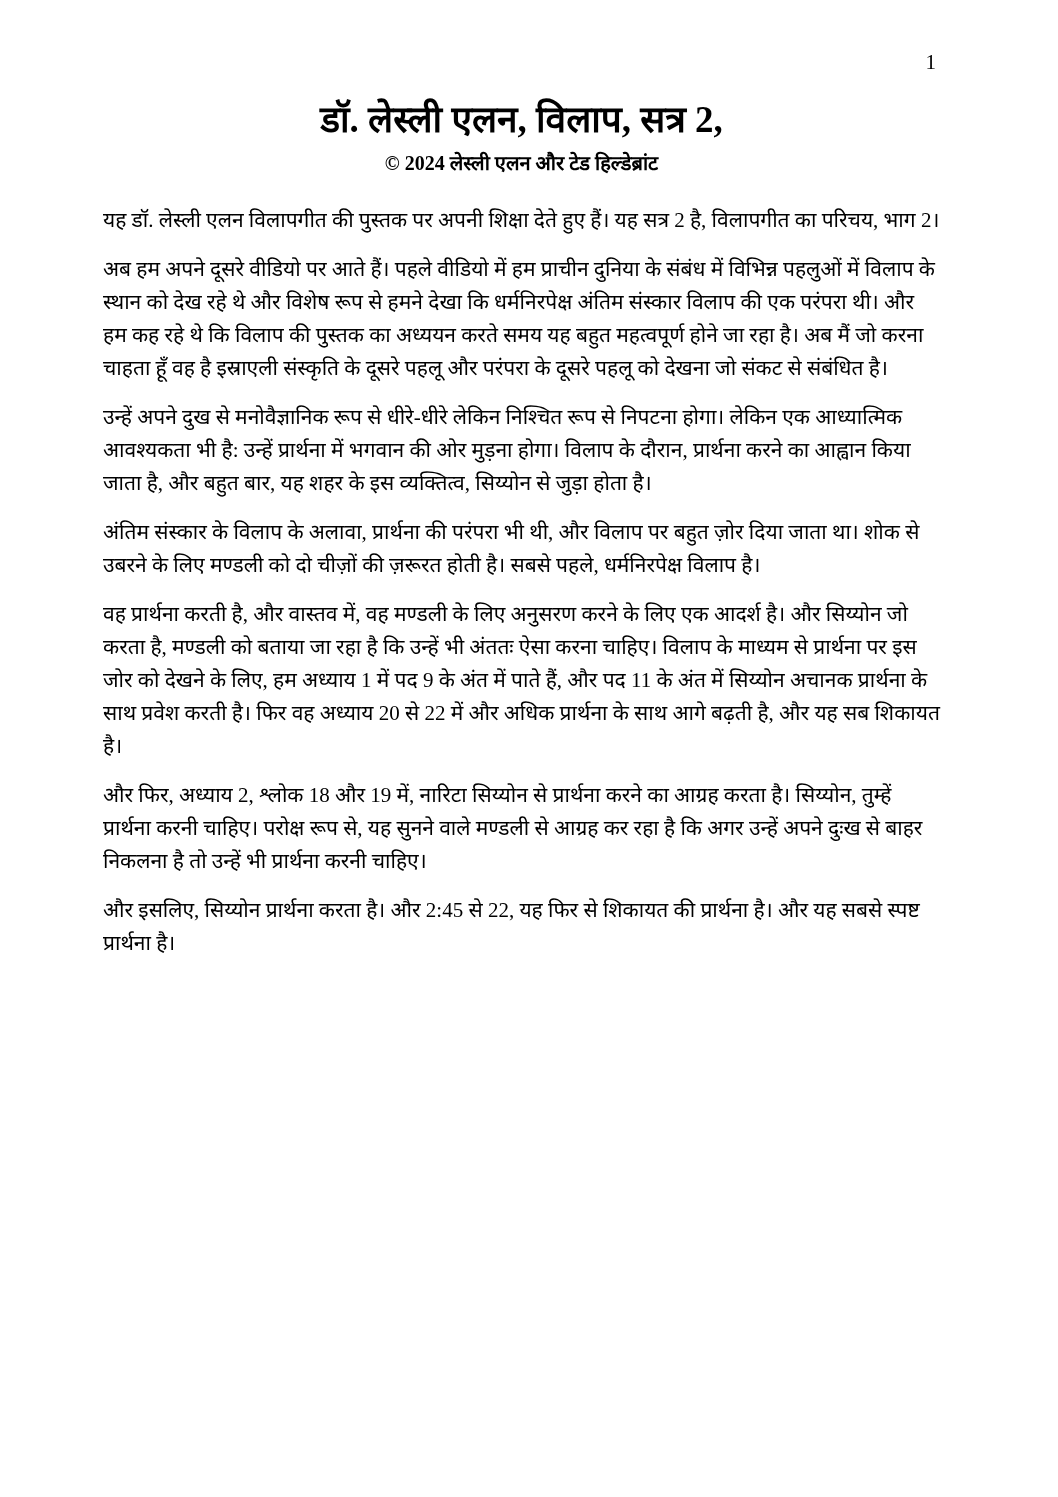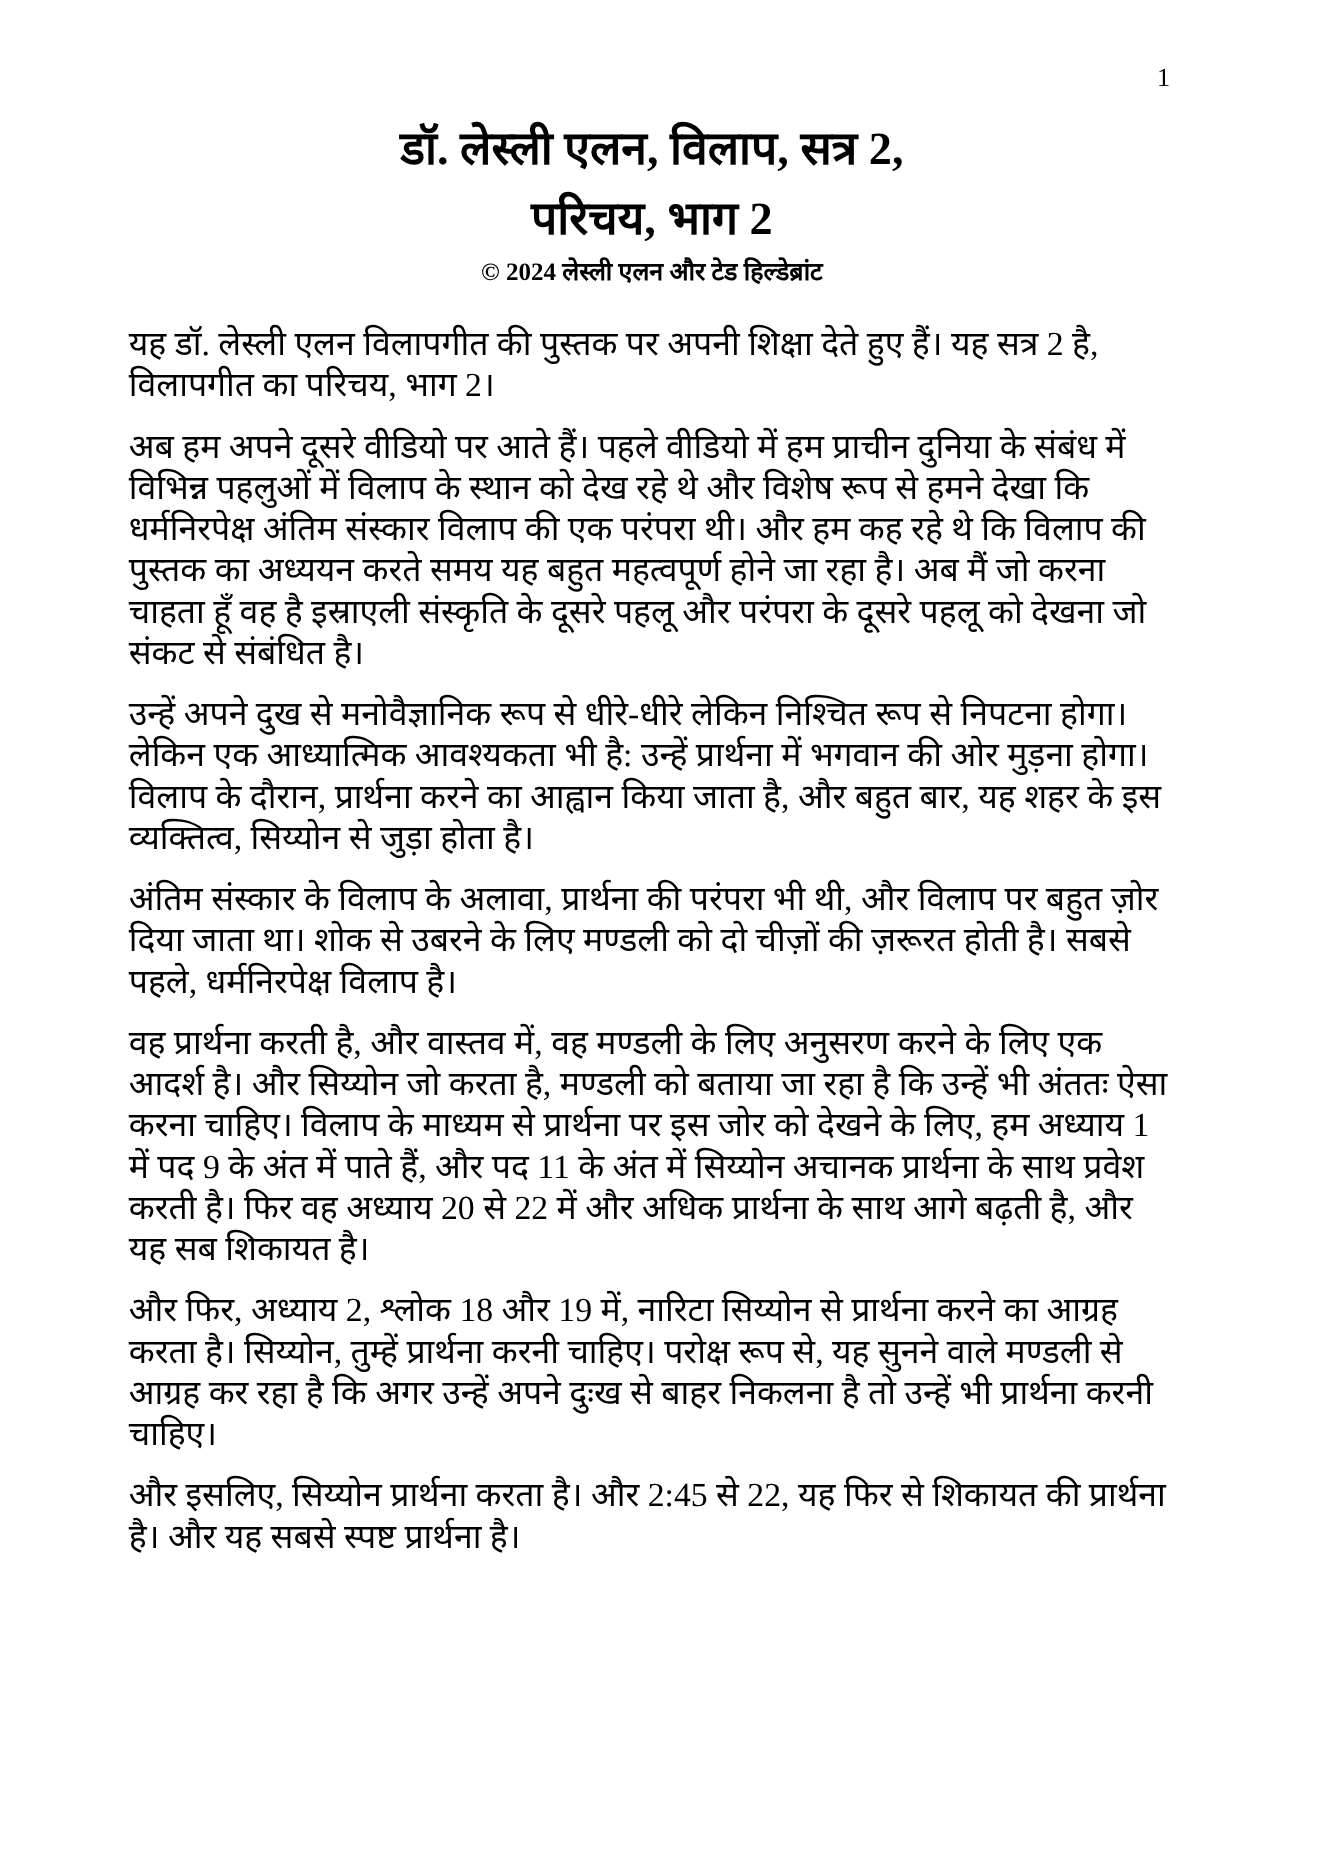--- a/index.html
+++ b/index.html
@@ -43,36 +43,35 @@
     font-weight: 700;
     line-height: 1.3;
     color: #000000;
   }
   .body-text {
     margin: 28px 118px 0 103px;
     text-align: left;
   }
   .body-text p {
     margin: 0 0 16px 0;
-    font-size: 27px;
+    font-size: 21px;
     line-height: 33px;
     color: #000000;
   }
 </style>
 </head>
 <body>
 
 <div class="page">
 
   <div class="page-number">1</div>
 
   <div class="header-block">
     <h1 class="doc-title">
       <span>डॉ. लेस्ली एलन, विलाप, सत्र 2,</span><br>
-      <span>परिचय, भाग 2</span>
     </h1>
     <div class="copyright">© 2024 लेस्ली एलन और टेड हिल्डेब्रांट</div>
   </div>
 
   <div class="body-text">
     <p>यह डॉ. लेस्ली एलन विलापगीत की पुस्तक पर अपनी शिक्षा देते हुए हैं। यह सत्र 2 है, विलापगीत का परिचय, भाग 2।</p>
     <p>अब हम अपने दूसरे वीडियो पर आते हैं। पहले वीडियो में हम प्राचीन दुनिया के संबंध में विभिन्न पहलुओं में विलाप के स्थान को देख रहे थे और विशेष रूप से हमने देखा कि धर्मनिरपेक्ष अंतिम संस्कार विलाप की एक परंपरा थी। और हम कह रहे थे कि विलाप की पुस्तक का अध्ययन करते समय यह बहुत महत्वपूर्ण होने जा रहा है। अब मैं जो करना चाहता हूँ वह है इस्राएली संस्कृति के दूसरे पहलू और परंपरा के दूसरे पहलू को देखना जो संकट से संबंधित है।</p>
     <p>उन्हें अपने दुख से मनोवैज्ञानिक रूप से धीरे-धीरे लेकिन निश्चित रूप से निपटना होगा। लेकिन एक आध्यात्मिक आवश्यकता भी है: उन्हें प्रार्थना में भगवान की ओर मुड़ना होगा। विलाप के दौरान, प्रार्थना करने का आह्वान किया जाता है, और बहुत बार, यह शहर के इस व्यक्तित्व, सिय्योन से जुड़ा होता है।</p>
     <p>अंतिम संस्कार के विलाप के अलावा, प्रार्थना की परंपरा भी थी, और विलाप पर बहुत ज़ोर दिया जाता था। शोक से उबरने के लिए मण्डली को दो चीज़ों की ज़रूरत होती है। सबसे पहले, धर्मनिरपेक्ष विलाप है।</p>
     <p>वह प्रार्थना करती है, और वास्तव में, वह मण्डली के लिए अनुसरण करने के लिए एक आदर्श है। और सिय्योन जो करता है, मण्डली को बताया जा रहा है कि उन्हें भी अंततः ऐसा करना चाहिए। विलाप के माध्यम से प्रार्थना पर इस जोर को देखने के लिए, हम अध्याय 1 में पद 9 के अंत में पाते हैं, और पद 11 के अंत में सिय्योन अचानक प्रार्थना के साथ प्रवेश करती है। फिर वह अध्याय 20 से 22 में और अधिक प्रार्थना के साथ आगे बढ़ती है, और यह सब शिकायत है।</p>

